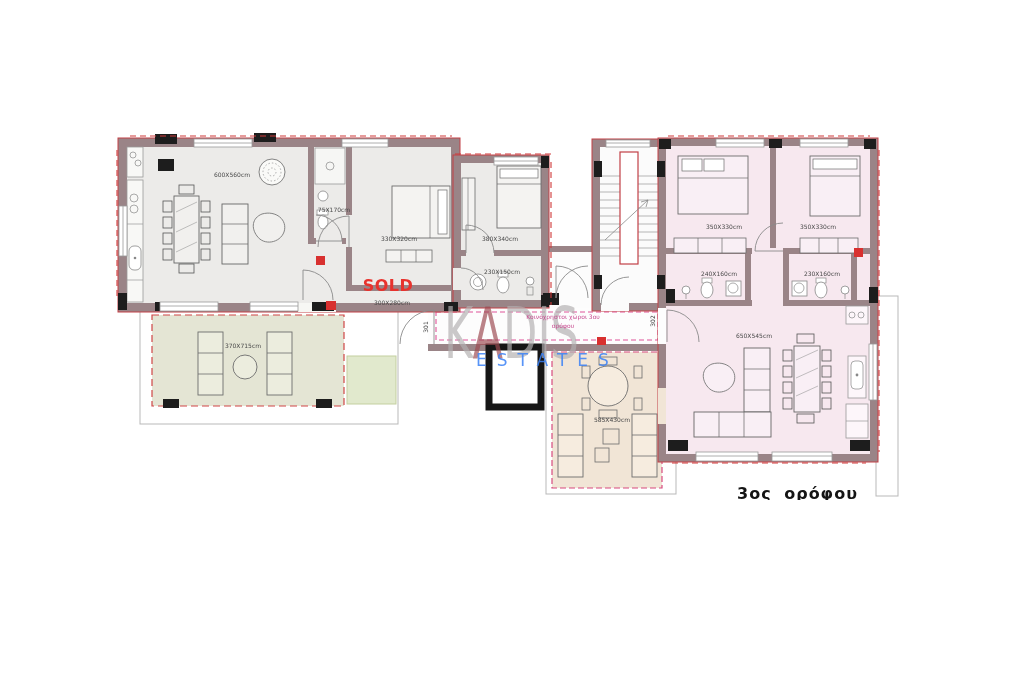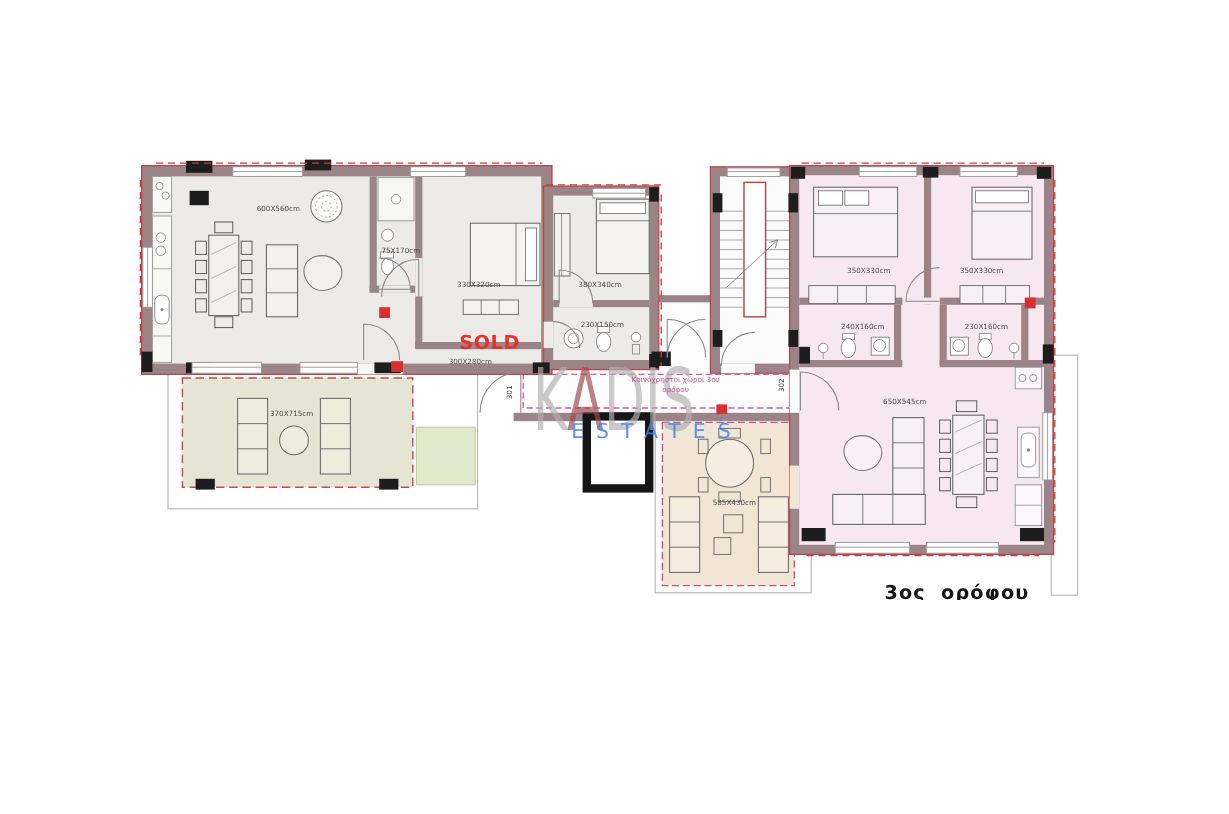--- a/index.html
+++ b/index.html
@@ -2,21 +2,21 @@
 <html><head>
 <meta charset="utf-8">
 <style>
   html,body{margin:0;padding:0;background:#ffffff;}
   .stage{position:relative;width:1024px;height:500px;background:#ffffff;overflow:hidden;
          font-family:"DejaVu Sans",sans-serif;}
   svg{position:absolute;left:0;top:0;}
   .dim{position:absolute;transform:translate(-50%,-50%);font-size:6px;color:#4a4a4a;
        white-space:nowrap;z-index:3;}
   .sold{position:absolute;transform:translate(-50%,-50%);font-weight:bold;color:#e8322d;
-        font-size:16px;letter-spacing:.5px;z-index:3;margin-left:20px;}
+        font-size:16px;letter-spacing:.5px;z-index:3;}
   .door-num{position:absolute;font-size:6px;color:#333;
             transform:translate(-50%,-50%) rotate(-90deg);z-index:3;white-space:nowrap;}
   .corridor-label{position:absolute;transform:translate(-50%,-50%);font-size:6px;color:#c94f93;
                   text-align:center;line-height:1.5;z-index:2;white-space:nowrap;}
   .floor-title{position:absolute;left:737px;top:484px;font-size:16px;font-weight:bold;
                color:#141414;letter-spacing:1px;word-spacing:6px;z-index:3;}
   .wm{position:absolute;left:444px;top:297px;font-size:72px;line-height:1;color:#b3b0b1;
       opacity:.68;font-weight:500;transform:scaleX(.62);transform-origin:0 0;z-index:2;
       letter-spacing:0;}
   .wm .wm-a{color:#9d4a51;}

